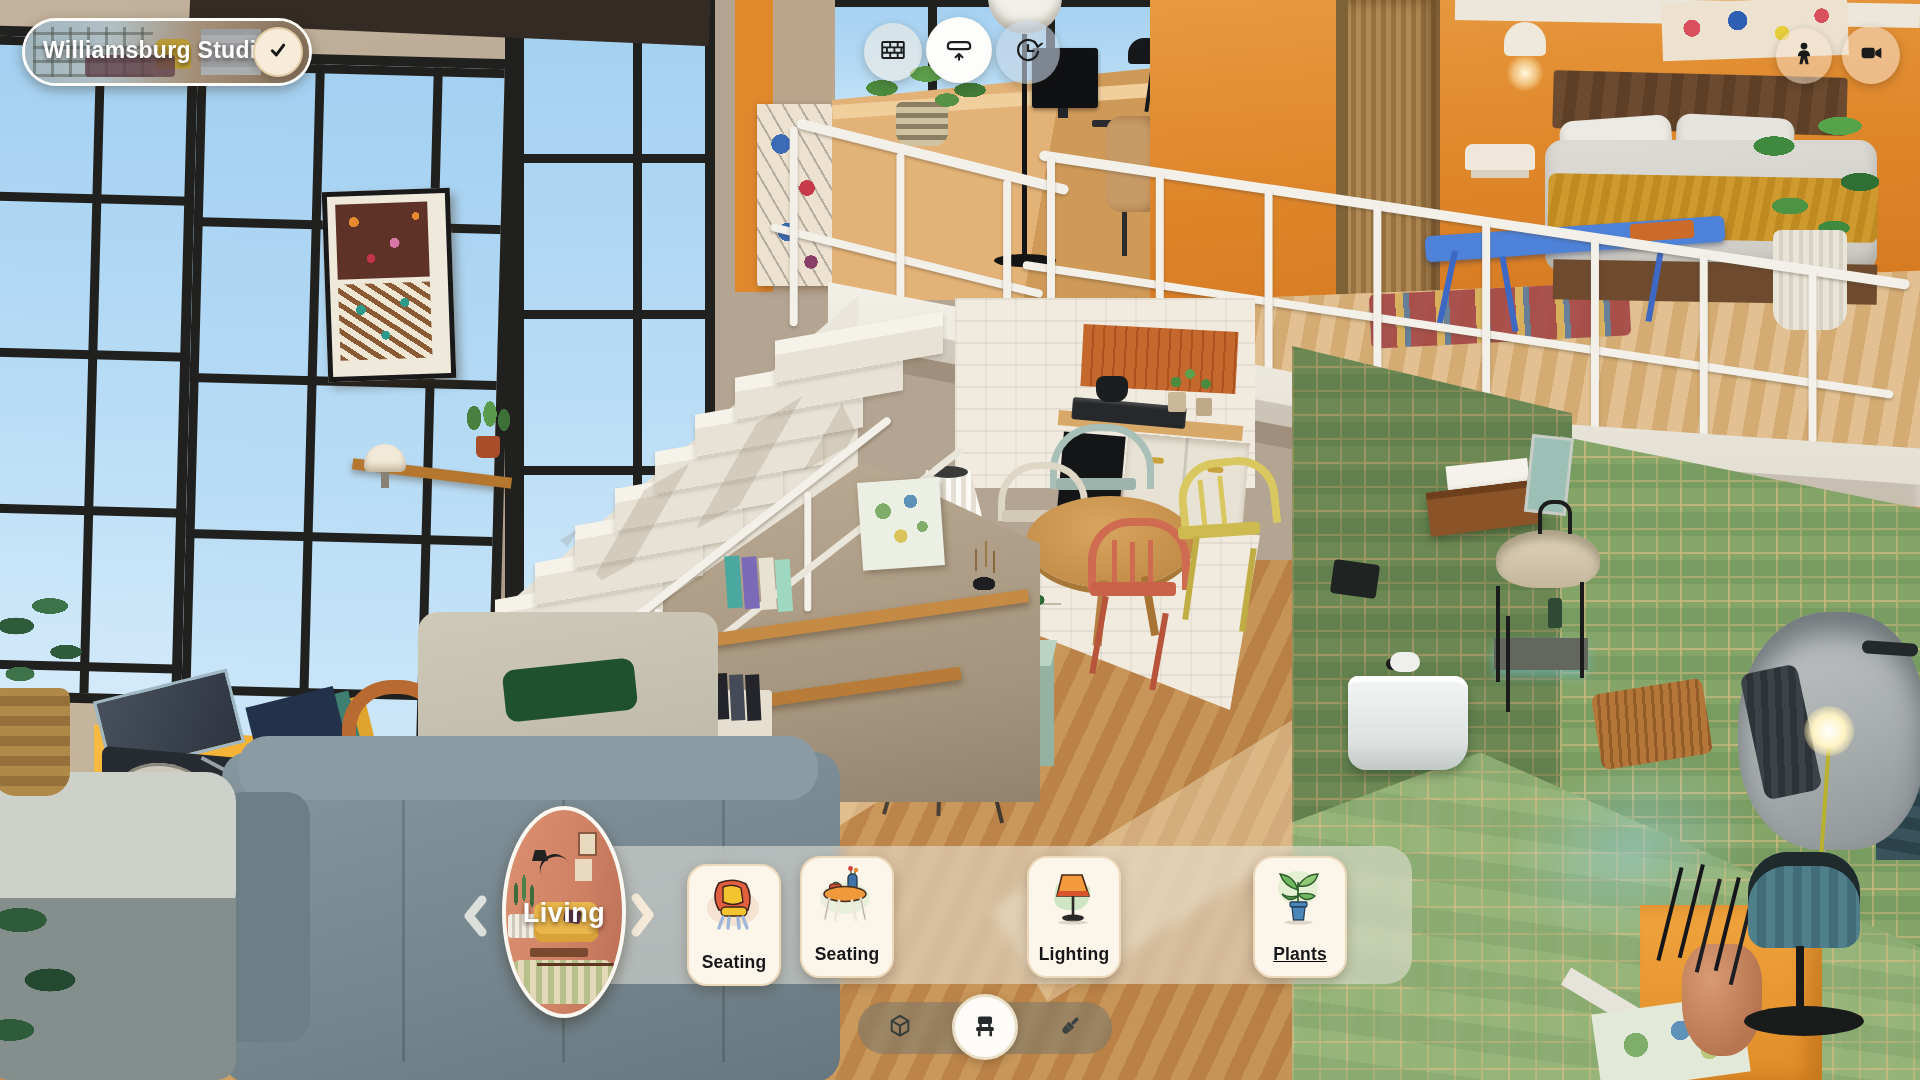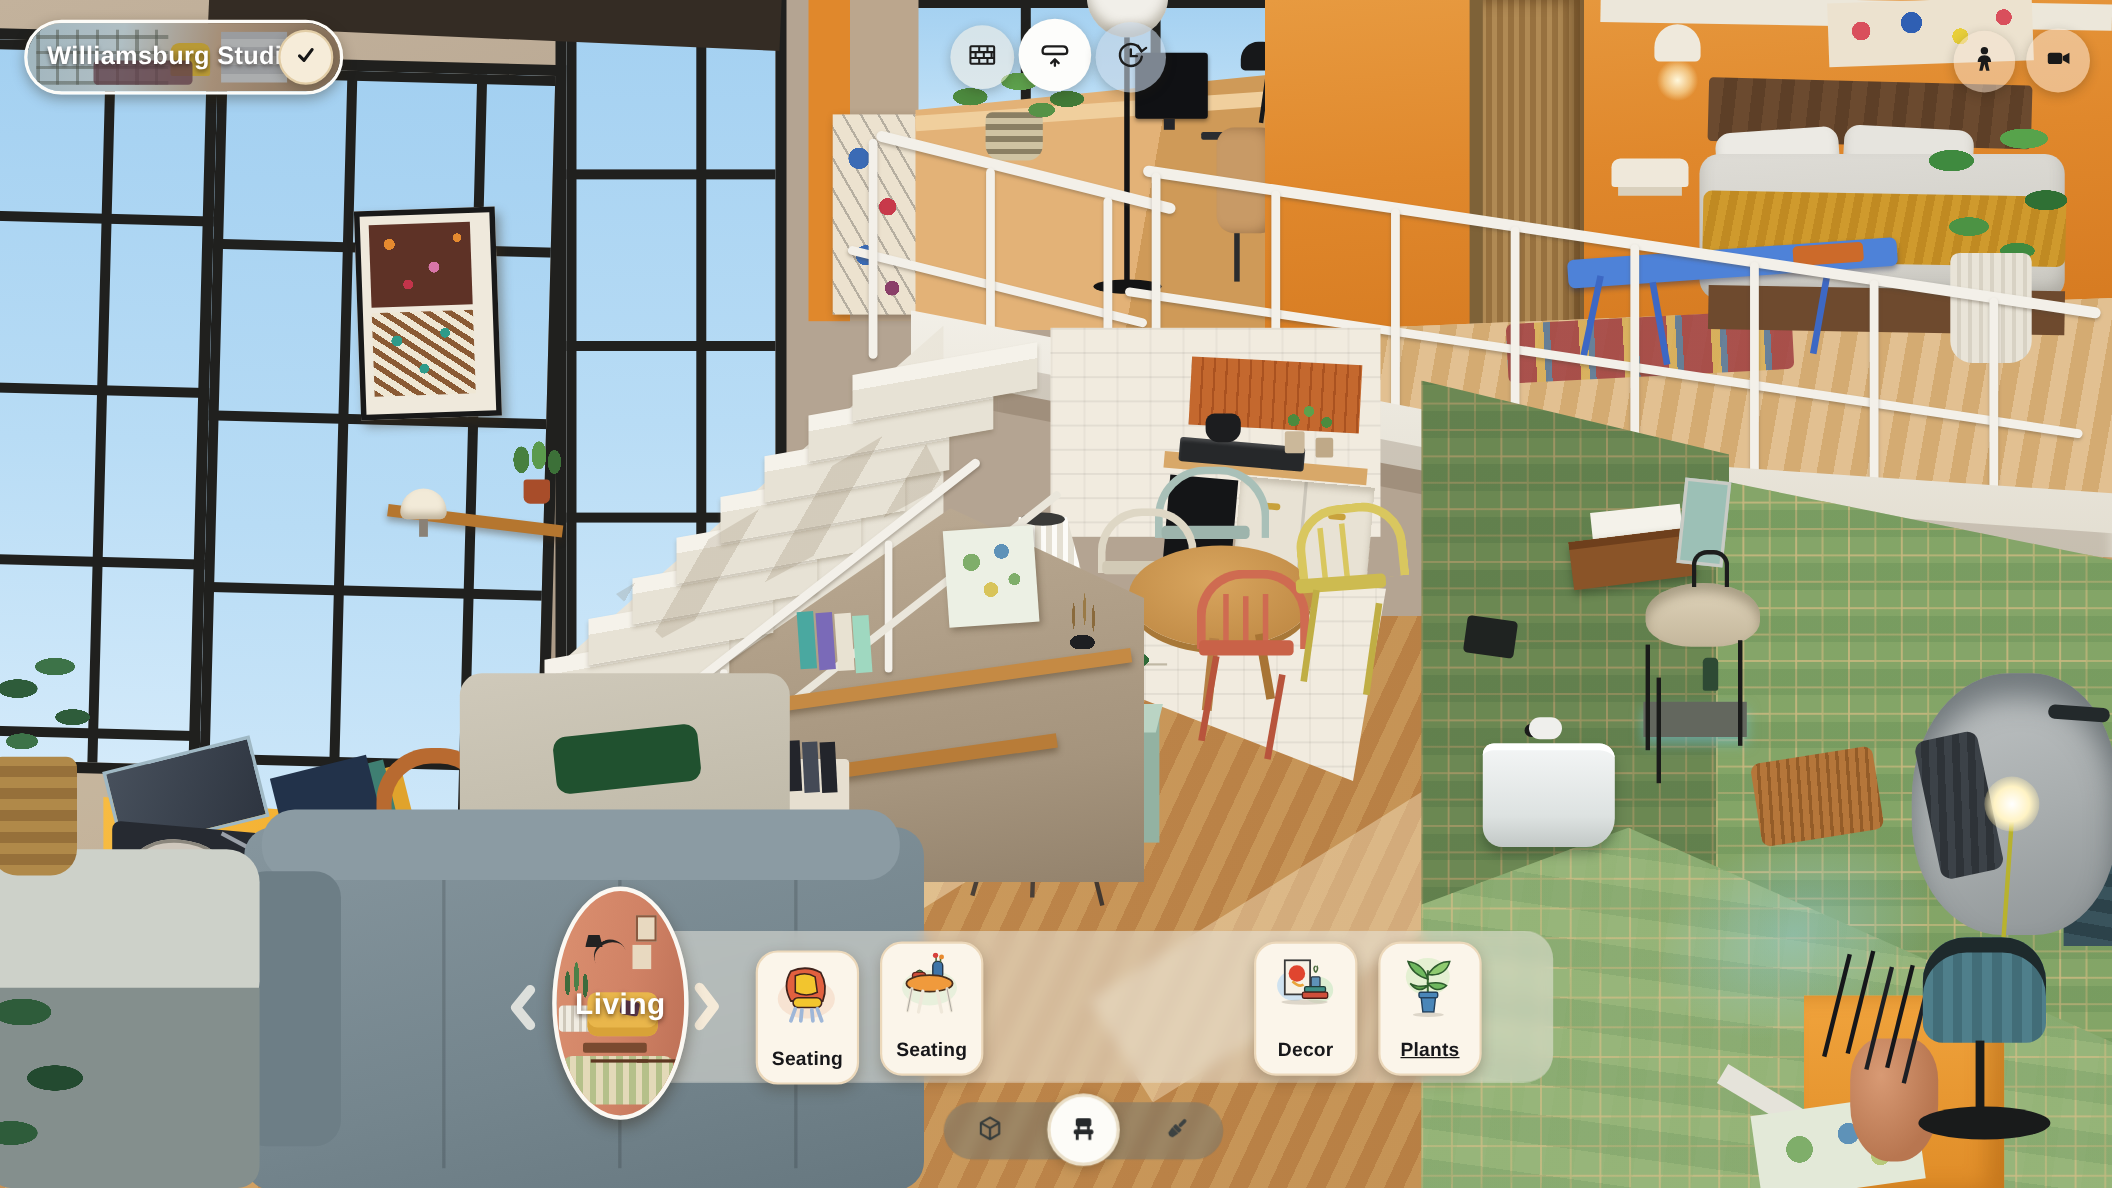--- a/index.html
+++ b/index.html
@@ -400,38 +400,34 @@
         <rect x="14.5" y="18" width="12" height="6" rx="3" fill="#cf4f3a" stroke="#5e241c" stroke-width="1.2"></rect>
         <ellipse cx="30" cy="28" rx="21" ry="7.5" fill="#f09a3c" stroke="#4a2f1d" stroke-width="1.6"></ellipse>
         <path d="M14 33 L10 53 M46 33 L50 53 M24 35 L20 54 M37 35 L41 54" stroke="#efe8da" stroke-width="3" stroke-linecap="round"></path>
         <path d="M14 33 L10 53 M46 33 L50 53" stroke="#3a3a3a" stroke-width="1" stroke-linecap="round" opacity=".35"></path>
       </svg>
     </span>
     <div class="lbl">Seating</div>
   </div>
 
 
-
-  <div class="a card" style="left:1140px;top:856px;width:90px;height:118px;">
+  <div class="a card" style="left:1027px;top:856px;width:90px;height:118px;">
     <span class="a" style="left:13px;top:8px;">
       <svg width="62" height="62" viewBox="0 0 62 62">
-        <ellipse cx="22" cy="30" rx="16" ry="14" fill="#cfe2f0"></ellipse>
-        <ellipse cx="43" cy="34" rx="14" ry="12" fill="#dcedd2"></ellipse>
-        <rect x="13" y="7" width="23" height="31" fill="#f6f1e6" stroke="#3a3a3a" stroke-width="1.6"></rect>
-        <circle cx="24" cy="19" r="7.5" fill="#e0452f"></circle>
-        <path d="M20 26 q6 6 10 3" stroke="#e8a43c" stroke-width="2.4" fill="none"></path>
-        <rect x="37" y="22" width="8" height="9" rx="1" fill="#5e92b8" stroke="#2e3a4a" stroke-width="1.2"></rect>
-        <path d="M41 18 q-3 -4 0 -6 M41 18 q3 -3 1 -6" stroke="#4a6a3c" stroke-width="1.4" fill="none"></path>
-        <rect x="31" y="31" width="19" height="5" rx="1.5" fill="#3f8f85" stroke="#1f3a36" stroke-width="1.2"></rect>
-        <rect x="29" y="36" width="23" height="5.5" rx="1.5" fill="#cf4f3a" stroke="#4a1f18" stroke-width="1.2"></rect>
-        <ellipse cx="31" cy="45" rx="21" ry="2.4" fill="#c9c2b2" opacity=".6"></ellipse>
-      </svg>
-    </span>
-    <div class="lbl">Decor</div>
-  </div>
+        <path d="M14 20 q14 -14 34 2 q2 16 -12 22 q-22 2 -24 -10 Z" fill="#cfe6c4"></path>
+        <path d="M20 9 L40 9 L47 30 L15 30 Z" fill="#f29a3c" stroke="#4a2616" stroke-width="1.6"></path>
+        <path d="M16.5 25 L45.5 25 L47 30 L15 30 Z" fill="#d8542e"></path>
+        <path d="M31 30 V50" stroke="#2a2a2a" stroke-width="2.6"></path>
+        <ellipse cx="31" cy="52" rx="11" ry="3.4" fill="#2a2a2a"></ellipse>
+        <ellipse cx="31" cy="56.5" rx="15" ry="2" fill="#c9c2b2" opacity=".6"></ellipse>
+      </svg>
+    </span>
+    <div class="lbl">Lighting</div>
+  </div>
+
 
   <div class="a card" style="left:1253px;top:856px;width:90px;height:118px;text-decoration:underline;">
     <span class="a" style="left:13px;top:8px;">
       <svg width="62" height="62" viewBox="0 0 62 62">
         <ellipse cx="30" cy="22" rx="20" ry="17" fill="#e4f0d2"></ellipse>
         <path d="M30 36 V16" stroke="#3c6a34" stroke-width="1.8"></path>
         <path d="M30 24 Q16 20 12 8 Q26 10 30 24 Z" fill="#6fb85f" stroke="#2e5c2e" stroke-width="1.4"></path>
         <path d="M30 20 Q38 8 50 8 Q46 22 30 20 Z" fill="#8fcb70" stroke="#2e5c2e" stroke-width="1.4"></path>
         <path d="M30 30 Q20 32 14 28 Q22 38 30 30 Z" fill="#5da04c" stroke="#2e5c2e" stroke-width="1.4"></path>
         <path d="M30 28 Q42 26 47 30 Q38 38 30 28 Z" fill="#6fb85f" stroke="#2e5c2e" stroke-width="1.4"></path>

